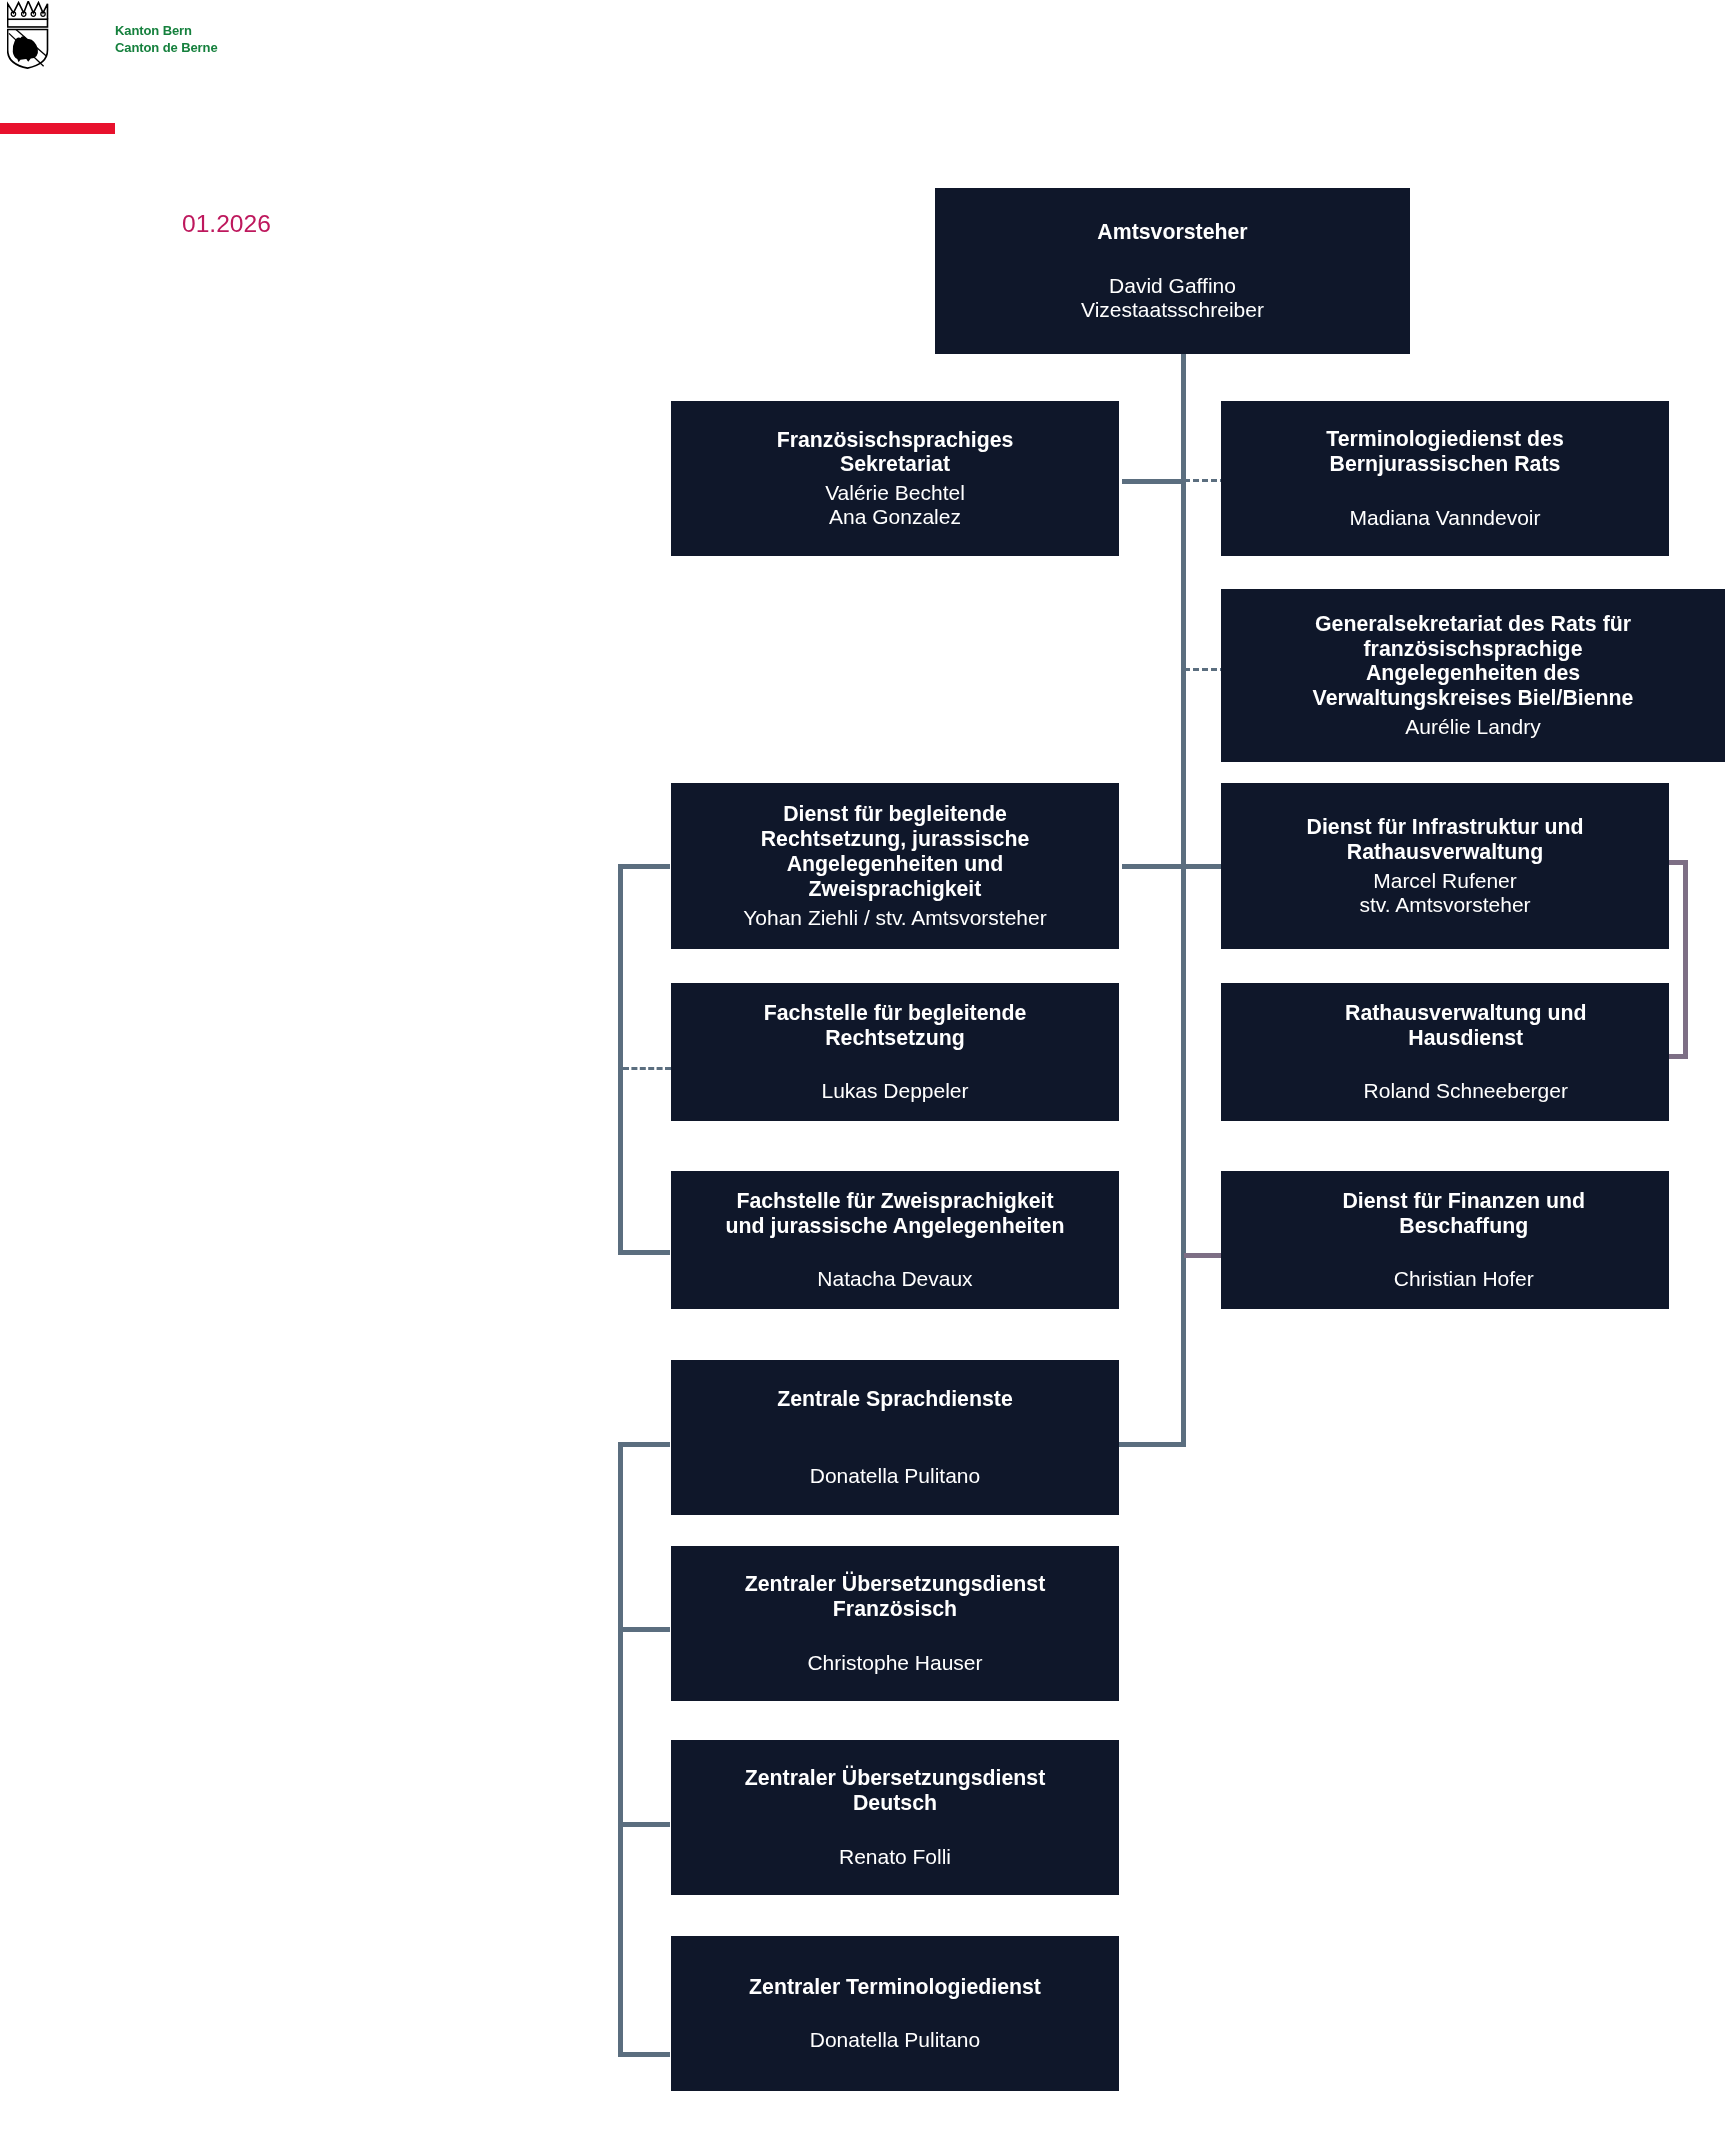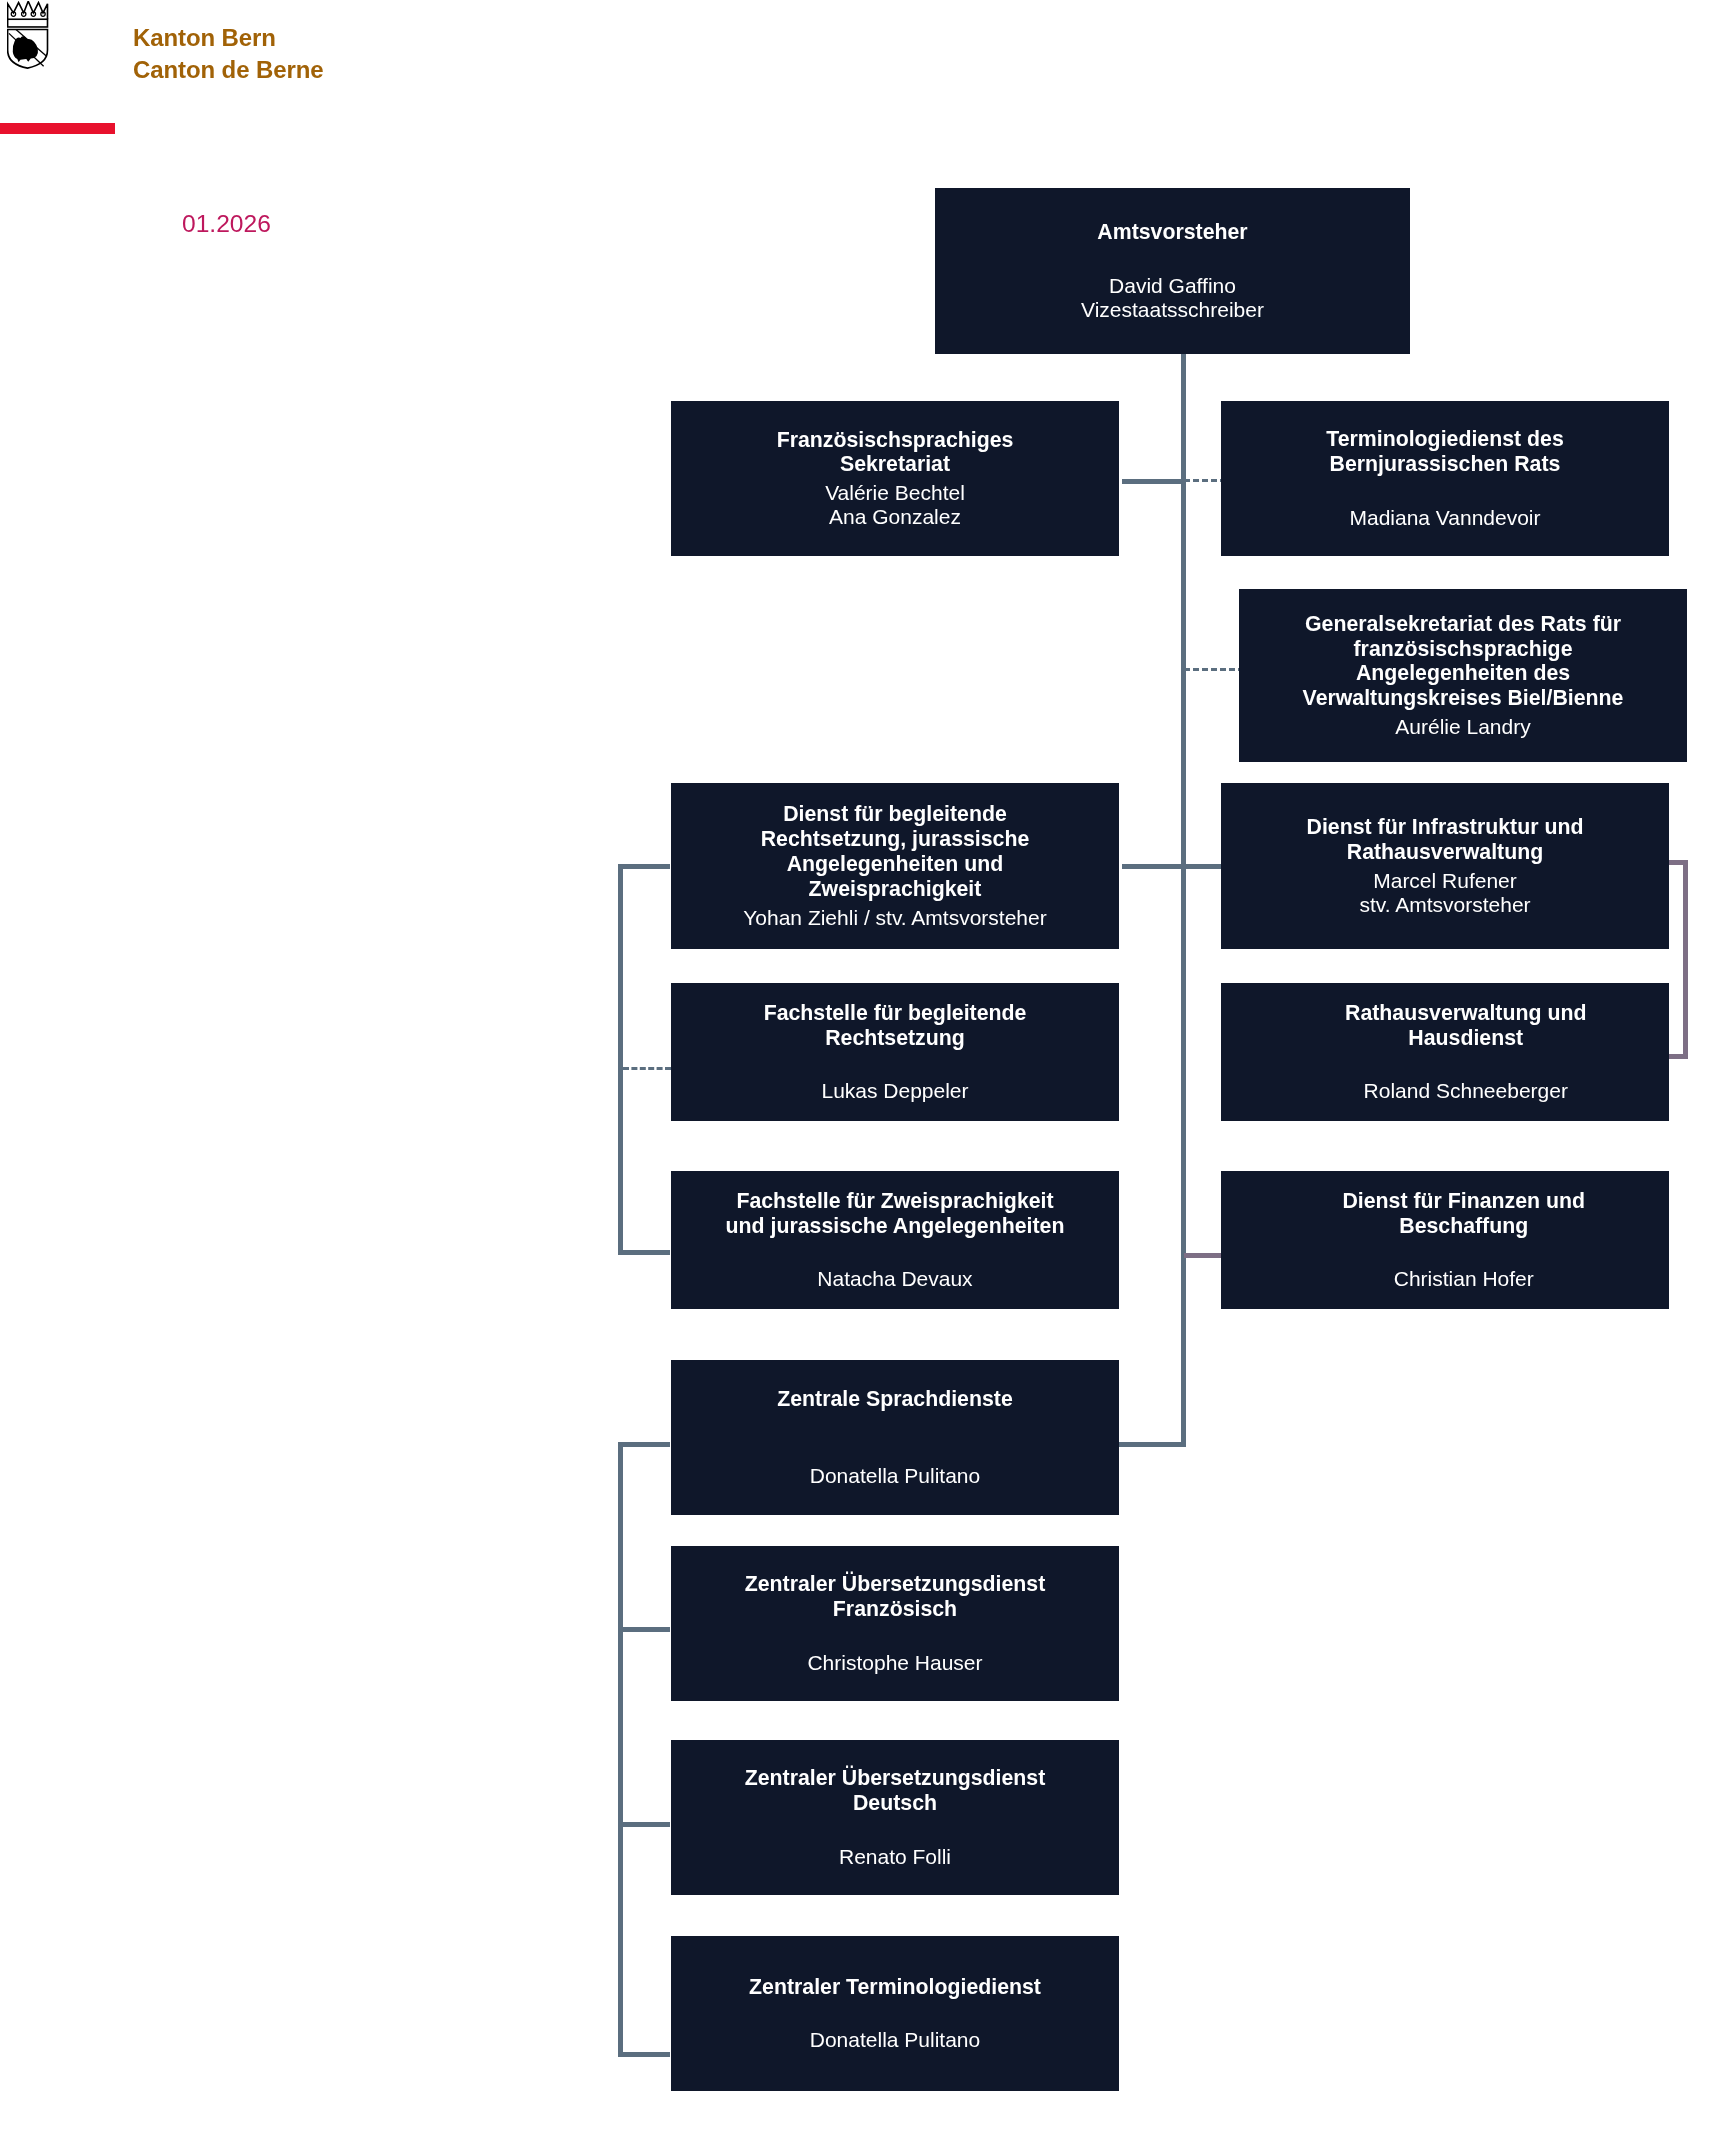--- a/index.html
+++ b/index.html
@@ -34,26 +34,25 @@
     width: 45px;
     height: 68px;
   }
   #brand-lines {
     position: absolute;
     left: 115px;
     top: 22px;
     line-height: 1.32;
   }
   .brand-line {
-    font-size: 24px;
+    font-size: 13px;
     font-weight: bold;
-    color: #a16207;
+    color: #15803d;
     letter-spacing: -0.1px;
     white-space: nowrap;
-    margin-left: 18px;
   }
   #red-bar {
     position: absolute;
     left: 0px;
     top: 123px;
     width: 115px;
     height: 11px;
     background: #e8112d;
   }
 
@@ -193,21 +192,21 @@
 Ana Gonzalez</div>
   </div>
 
   <div class="org-box" style="left:1221px; top:401px; width:448px; height:155px;">
     <div class="box-title">Terminologiedienst des
 Bernjurassischen Rats</div>
     <div class="gap-lg"></div>
     <div class="box-person">Madiana Vanndevoir</div>
   </div>
 
-  <div class="org-box" style="left:1221px; top:589px; width:448px; height:173px;margin-left:18px;">
+  <div class="org-box" style="left:1221px; top:589px; width:504px; height:173px;">
     <div class="box-title">Generalsekretariat des Rats für
 französischsprachige
 Angelegenheiten des
 Verwaltungskreises Biel/Bienne</div>
     <div class="gap-sm"></div>
     <div class="box-person">Aurélie Landry</div>
   </div>
 
   <div class="org-box" style="left:671px; top:783px; width:448px; height:166px;">
     <div class="box-title">Dienst für begleitende

